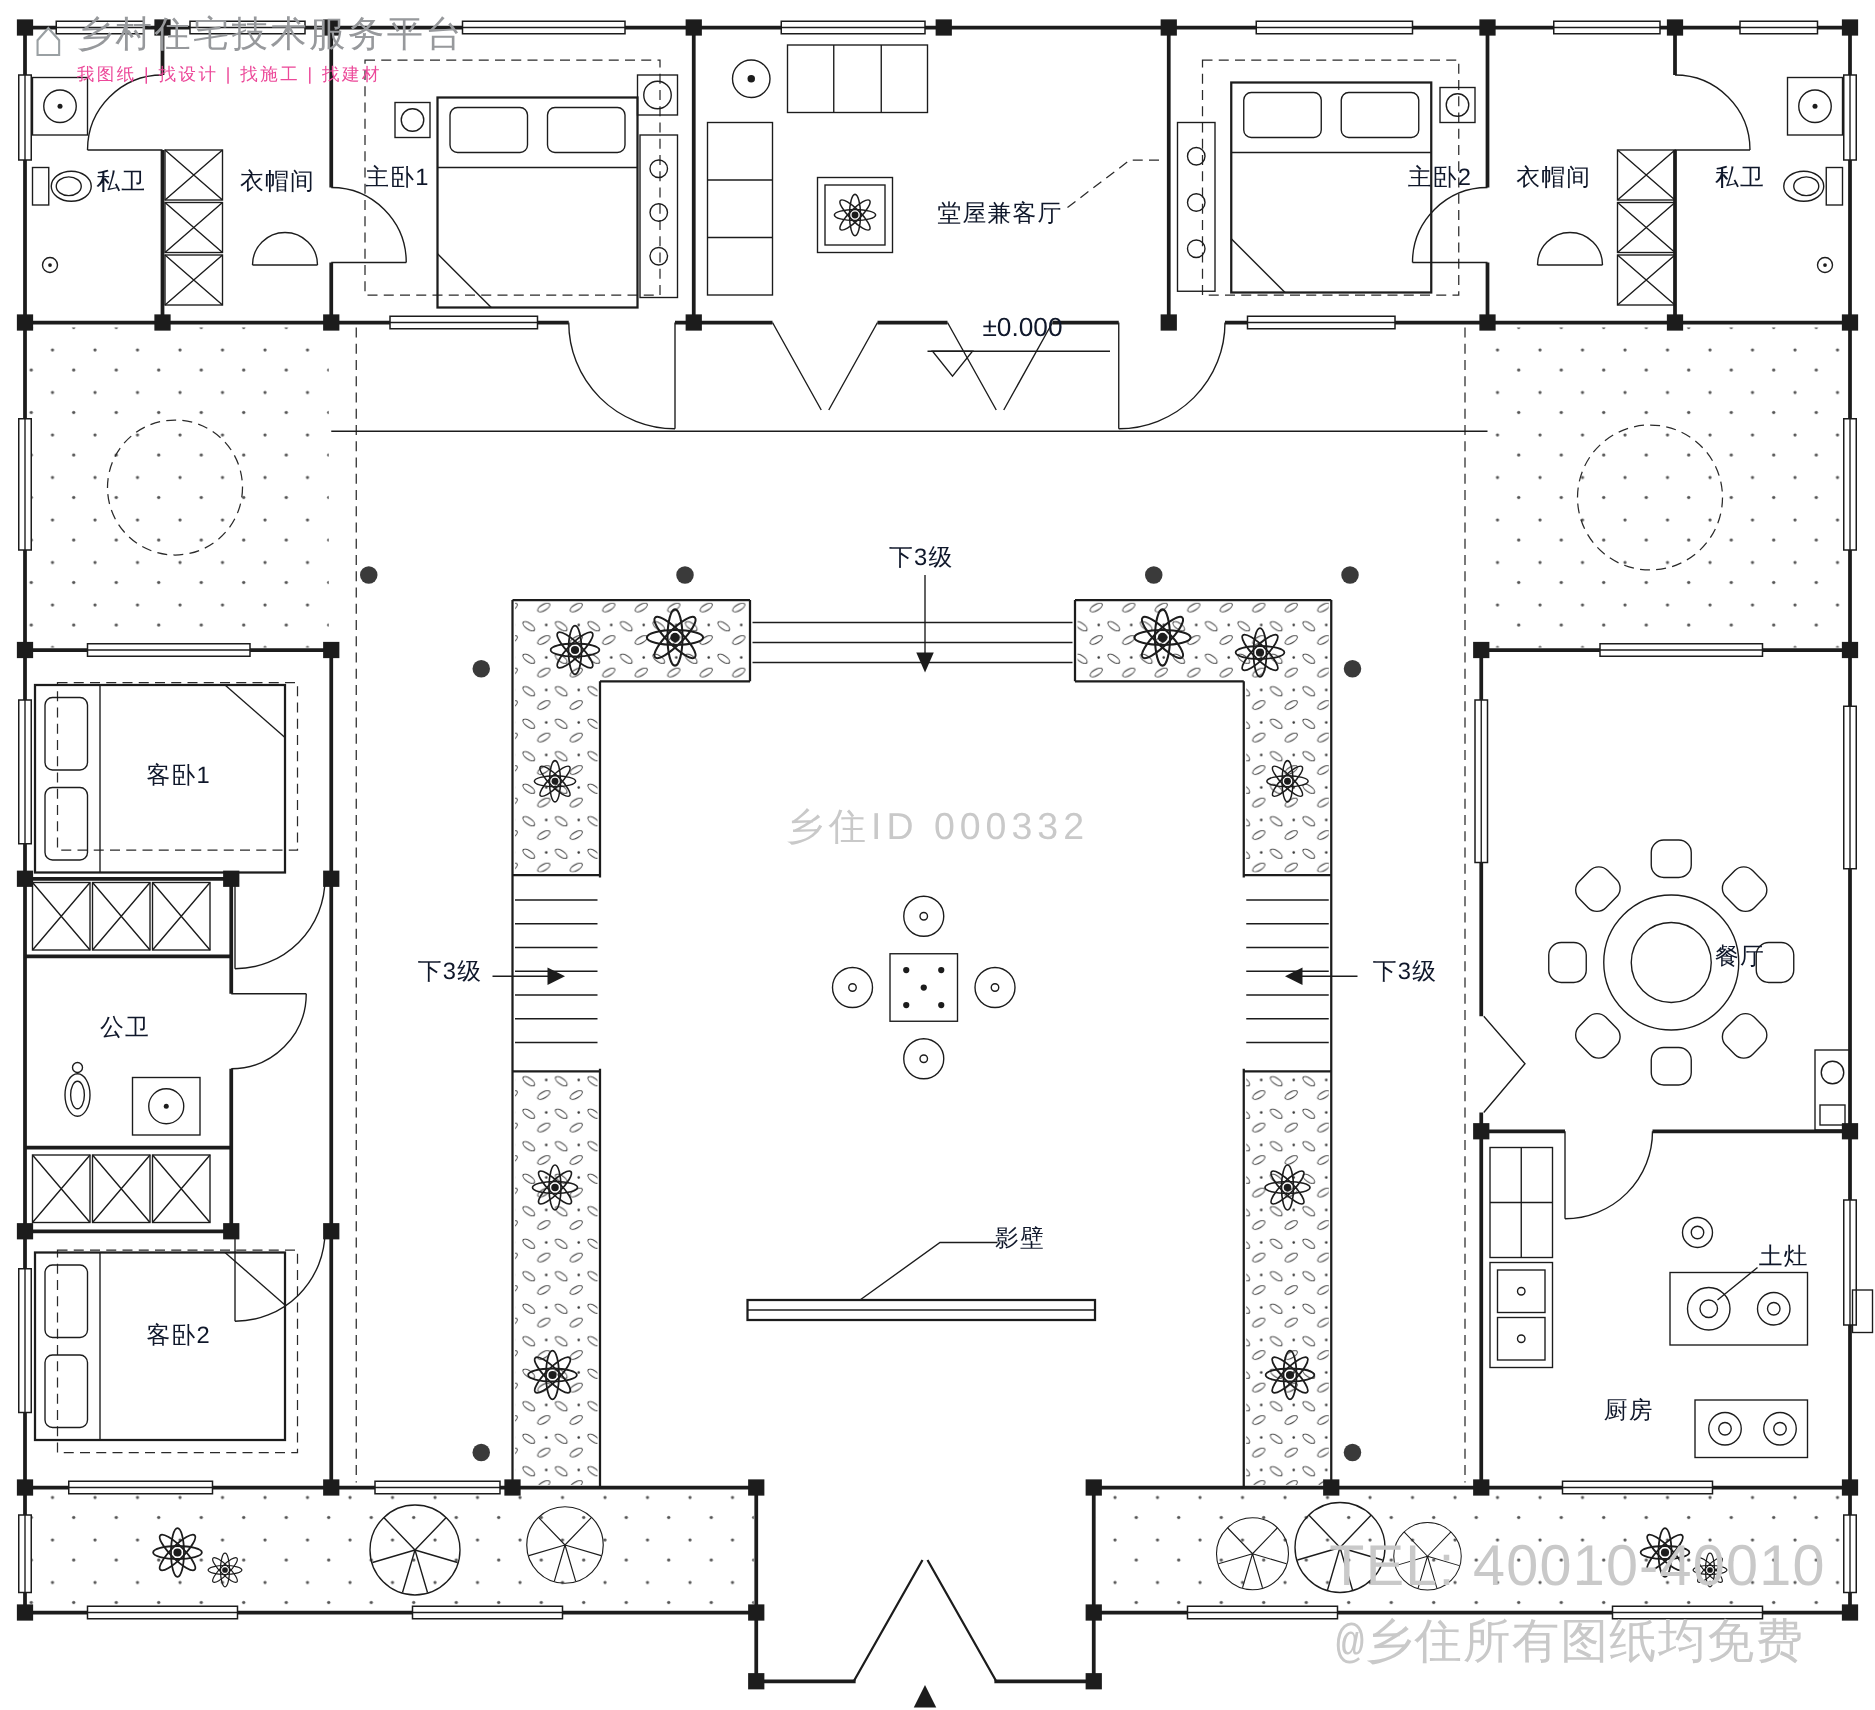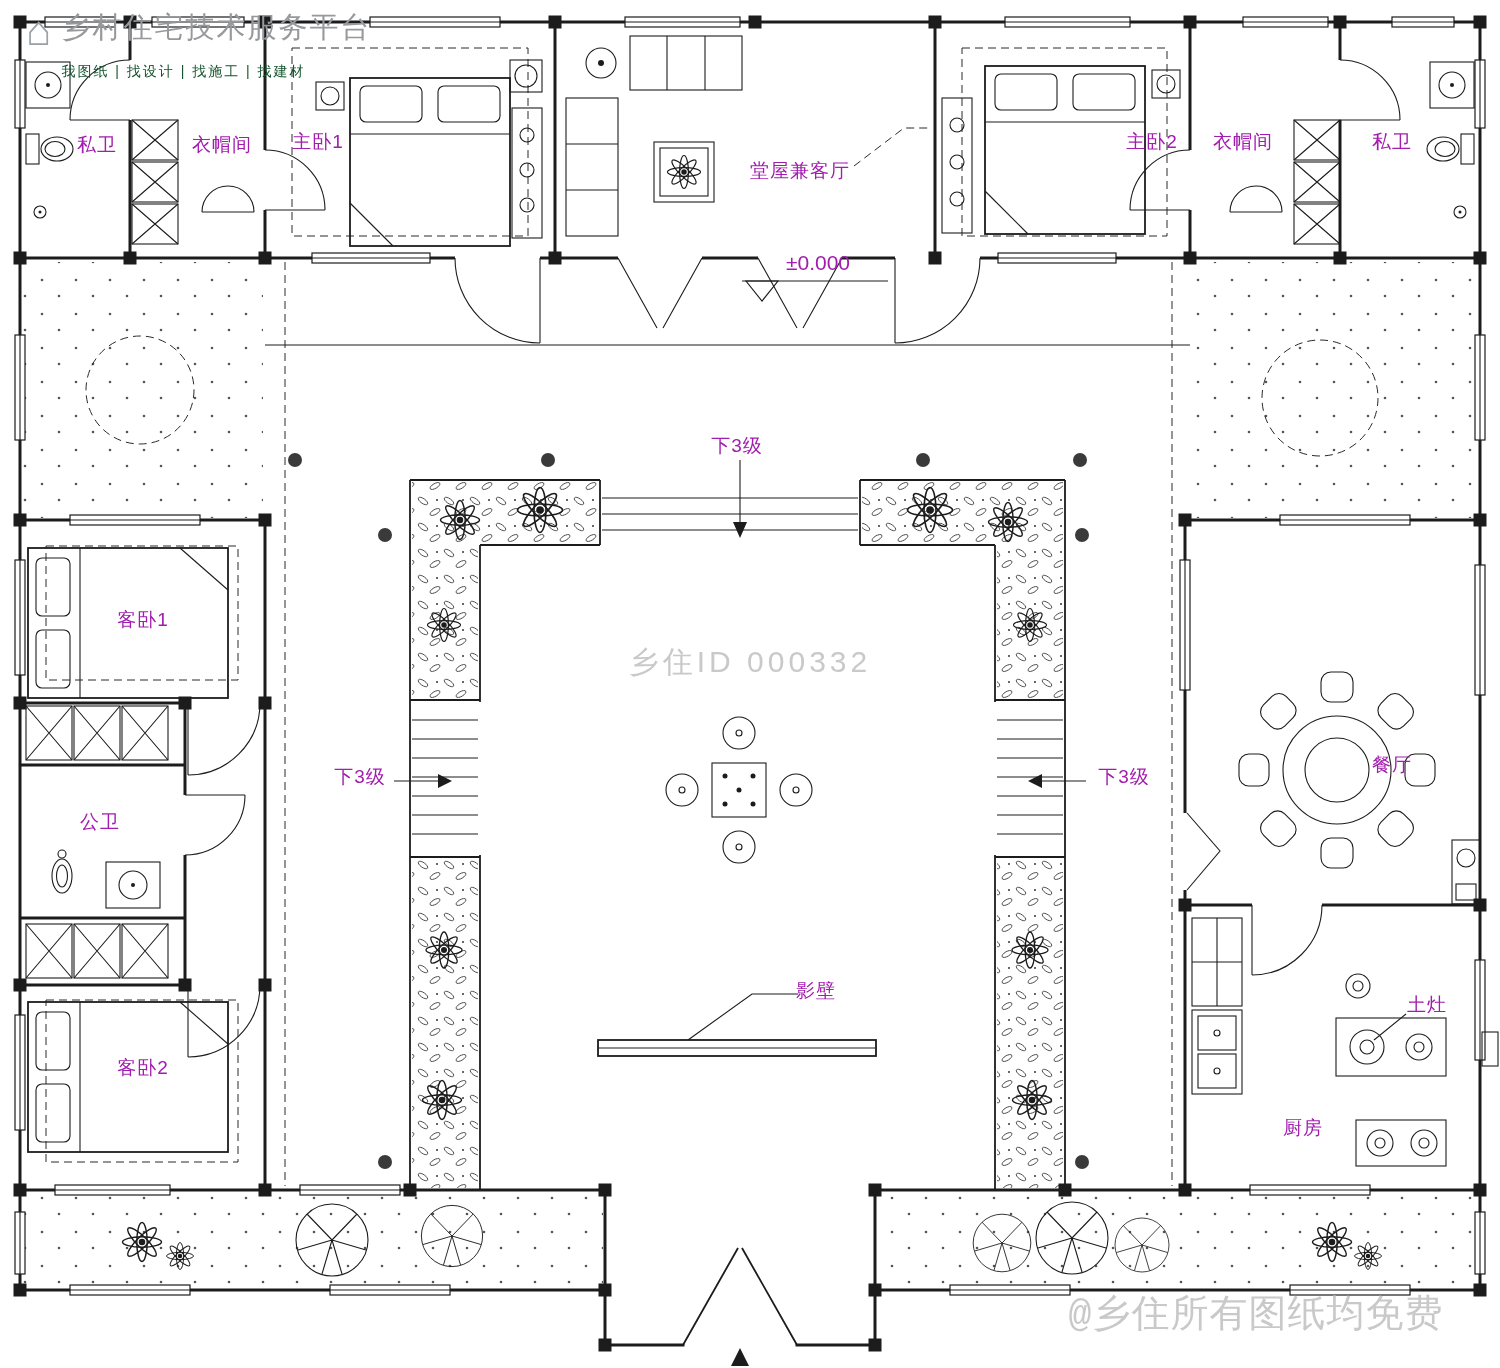--- a/index.html
+++ b/index.html
@@ -8,31 +8,31 @@
   #plan{position:absolute;left:0;top:0;}
   
   .w{stroke:#1c1c1c;stroke-width:3;fill:none;stroke-linecap:square}
   .t2{stroke:#1c1c1c;stroke-width:1.8;fill:none}
   .t{stroke:#1c1c1c;stroke-width:1.1;fill:none}
   .d{stroke:#2a2a2a;stroke-width:1;fill:none;stroke-dasharray:8 5}
   .wn{fill:#fff;stroke:#1c1c1c;stroke-width:1.2}
   .gap{fill:#fff;stroke:none}
   .f{fill:#1c1c1c;stroke:none}
   
-  .lbl{position:absolute;transform:translate(-50%,-50%);font-size:19px;color:#a21caf;
+  .lbl{position:absolute;transform:translate(-50%,-50%);font-size:19px;color:#0f172a;
        white-space:nowrap;letter-spacing:1px;}
   .elev{font-size:21px;letter-spacing:0;}
   .wm{position:absolute;transform:translate(-50%,-50%);color:#c9c9c9;white-space:nowrap;}
   #wm-center{font-size:30px;letter-spacing:4px;}
   #wm-tel{font-size:46px;letter-spacing:1px;}
   #wm-free{font-size:38px;letter-spacing:1px;font-family:Liberation Mono, monospace;}
   .brand{position:absolute;left:26px;top:8px;display:flex;gap:10px;align-items:flex-start;color:#98999b;}
   .brand-icon{font-size:42px;line-height:46px;color:#9aa0a3;}
   .brand-name{font-size:29px;font-weight:normal;letter-spacing:2px;color:#97999c;}
-  .brand-tag{font-size:14px;letter-spacing:2px;margin-top:15px;color:#14532d;}
+  .brand-tag{font-size:14px;letter-spacing:2px;margin-top:3px;color:#ec4899;}
 </style>
 </head>
 <body>
 
 <div id="wrap">
 
 <svg id="plan" width="1500" height="1368" viewBox="0 0 1500 1368">
   <defs>
     <pattern id="dots" width="34" height="34" patternUnits="userSpaceOnUse">
       <circle cx="8" cy="8" r="1.3" fill="#555"></circle>
@@ -478,15 +478,16 @@
 <div class="lbl" style="left:1303px;top:1128px">厨房</div>
 <div class="lbl sm" style="left:1427px;top:1005px">土灶</div>
 
 <div class="lbl elev" style="left:818px;top:263px">±0.000</div>
 <div class="lbl" style="left:737px;top:446px">下3级</div>
 <div class="lbl" style="left:360px;top:777px">下3级</div>
 <div class="lbl" style="left:1124px;top:777px">下3级</div>
 <div class="lbl" style="left:816px;top:991px">影壁</div>
 
 <div class="wm" id="wm-center" style="left:750px;top:662px">乡住ID 000332</div>
+<div class="wm" id="wm-tel" style="left:1262px;top:1252px">TEL: 40010-40010</div>
 <div class="wm" id="wm-free" style="left:1256px;top:1313px">@乡住所有图纸均免费</div>
 
 </div>
 
 </body></html>

